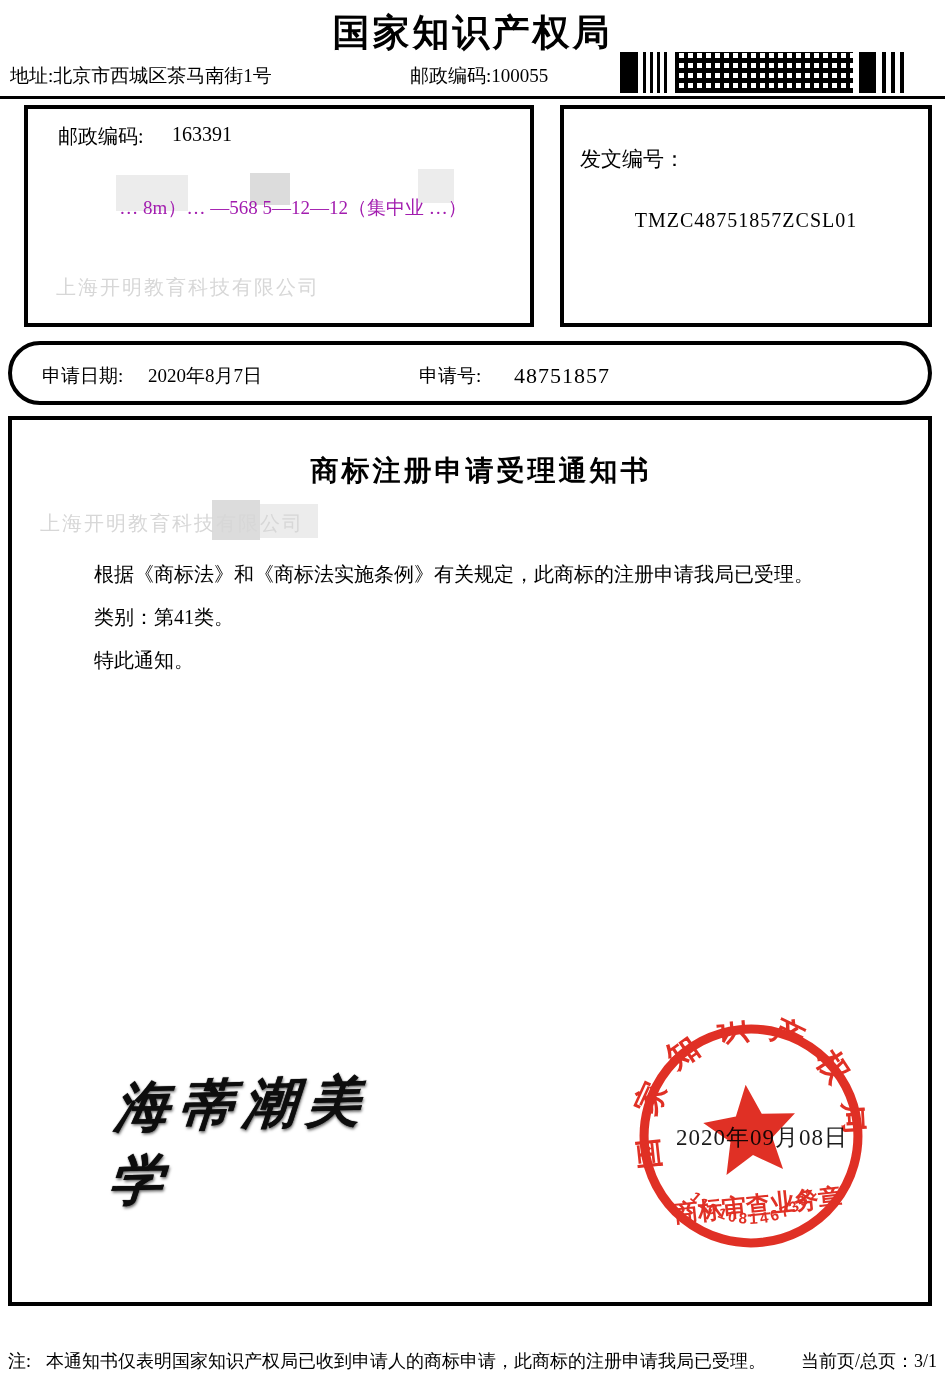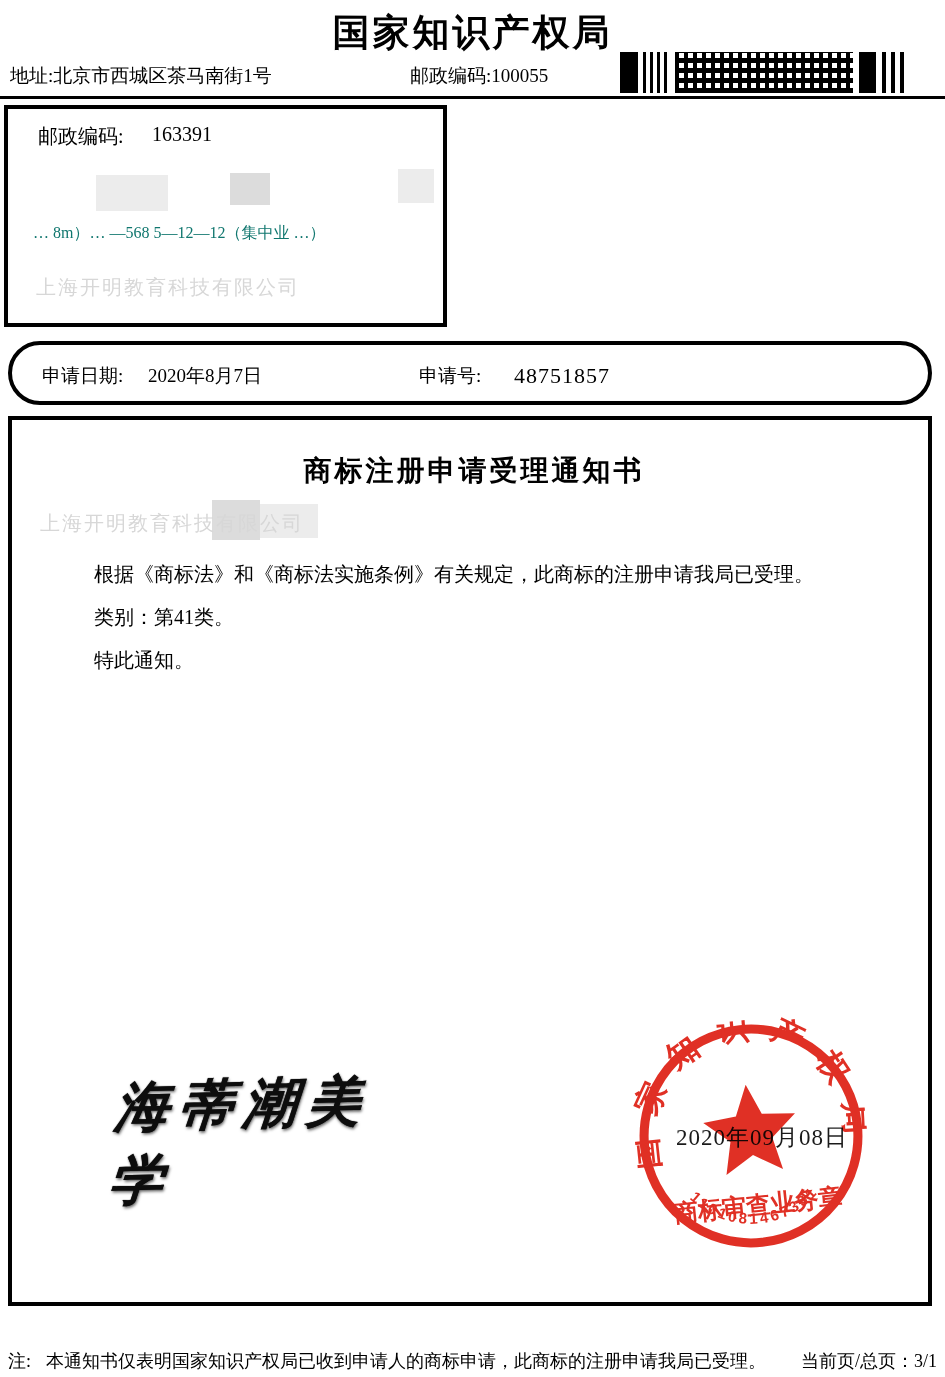--- a/index.html
+++ b/index.html
@@ -27,45 +27,45 @@
   .bc-thin2 { background:repeating-linear-gradient(90deg,#000 0 4px,#fff 4px 9px); }
   .bc-noise {
     background-image:
       repeating-linear-gradient(90deg,#000 0 4px,transparent 4px 9px),
       repeating-linear-gradient(0deg,#000 0 5px,transparent 5px 10px);
     background-color:#fff;
   }
 
   
   .box { border:4px solid #000; background:#fff; }
-  .recipient-box { top:105px; left:4px; width:443px; height:222px; }
+  .recipient-box { top:105px; left:24px; width:510px; height:222px;text-align:center; }
   .docnum-box { top:105px; left:560px; width:372px; height:222px; }
   .app-bar { top:341px; left:8px; width:924px; height:64px;border-radius:32px; }
   .notice-box { top:416px; left:8px; width:924px; height:890px; }
 
   .rb-postcode-label { top:14px; left:30px; font-size:20px; }
   .rb-postcode-value { top:14px; left:144px; font-size:20px; }
   .faded { color:#d7d7d7; filter:blur(0.4px); }
-  .rb-address-line { top:86px; left:25px; font-size:16px; width:480px;
-    white-space:nowrap; overflow:hidden; color:#0f766e;margin-top:28px; }
+  .rb-address-line { top:86px; left:25px; font-size:19px; width:480px;
+    white-space:nowrap; overflow:hidden; color:#a21caf; }
   .rb-company { top:165px; left:28px; font-size:20px; letter-spacing:2px; }
   .patch { background:#ececec; }
   .patch-dark { background:#dcdcdc; }
 
   .dn-label { top:36px; left:16px; font-size:21px; }
   .dn-value { top:100px; left:0; width:100%; text-align:center;
     font-size:20px; letter-spacing:1px; }
 
   .ab-date-label { top:18px; left:30px; font-size:19px; }
   .ab-date-value { top:18px; left:136px; font-size:19px; }
   .ab-num-label { top:18px; left:407px; font-size:19px; }
   .ab-num-value { top:18px; left:502px; font-size:22px; letter-spacing:1px; }
 
   
-  .nt-title { top:32px; left:4px; width:100%; text-align:center;
+  .nt-title { top:32px; left:11px; width:100%; text-align:center;
     font-size:28px; font-weight:600; letter-spacing:3px; }
   .nt-recipient { top:90px; left:28px; font-size:20px; letter-spacing:2px; }
   .nt-line1 { top:141px; left:82px; font-size:20px; }
   .nt-line2 { top:184px; left:82px; font-size:20px; }
   .nt-line3 { top:227px; left:82px; font-size:20px; }
 
   .trademark {
     top:648px; left:100px; width:300px;
     font-size:54px; font-weight:bold; font-style:italic;
     letter-spacing:10px; color:#0d0d0d;
@@ -112,20 +112,24 @@
   <div class="abs box recipient-box">
     <span class="abs rb-postcode-label">邮政编码:</span>
     <span class="abs rb-postcode-value">163391</span>
     <div class="abs patch" style="top:66px;left:88px;width:72px;height:36px;"></div>
     <div class="abs patch-dark" style="top:64px;left:222px;width:40px;height:32px;"></div>
     <div class="abs patch" style="top:60px;left:390px;width:36px;height:34px;"></div>
     <span class="abs rb-address-line faded">… 8m）… —568 5—12—12（集中业 …）</span>
     <span class="abs rb-company faded">上海开明教育科技有限公司</span>
   </div>
 
+  <div class="abs box docnum-box">
+    <span class="abs dn-label">发文编号：</span>
+    <span class="abs dn-value">TMZC48751857ZCSL01</span>
+  </div>
 
   <div class="abs box app-bar">
     <span class="abs ab-date-label">申请日期:</span>
     <span class="abs ab-date-value">2020年8月7日</span>
     <span class="abs ab-num-label">申请号:</span>
     <span class="abs ab-num-value">48751857</span>
   </div>
 
   <div class="abs box notice-box">
     <div class="abs nt-title">商标注册申请受理通知书</div>

